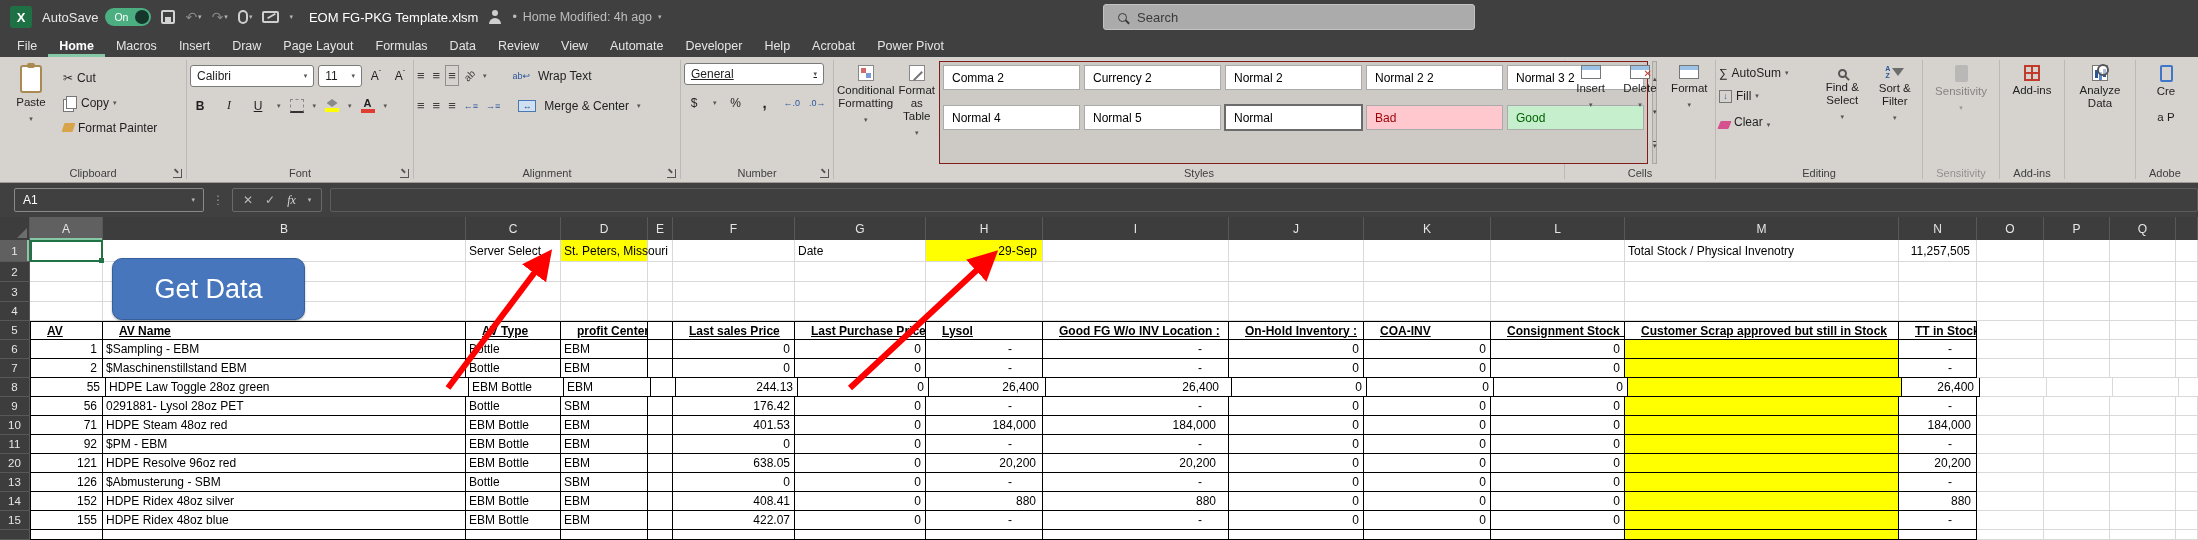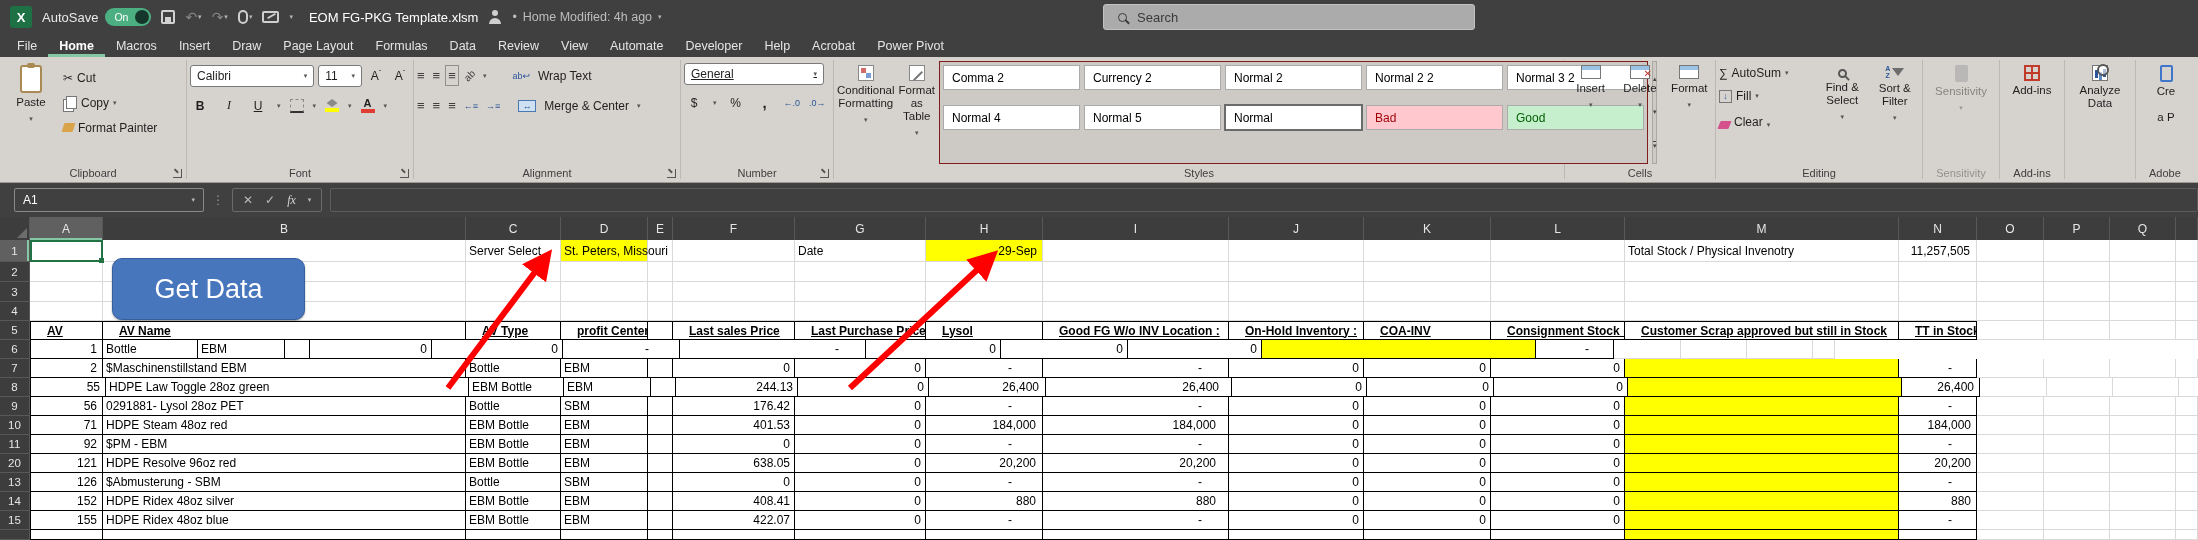--- a/index.html
+++ b/index.html
@@ -628,20 +628,21 @@
           <div class="gcell tb hdr tt" style="width: 274px;">Customer Scrap approved but still in Stock</div>
           <div class="gcell tb hdr tt" style="width: 78px;">TT in Stock :</div>
           <div class="gcell" style="width: 67px;"></div>
           <div class="gcell" style="width: 66px;"></div>
           <div class="gcell" style="width: 66px;"></div>
           <div class="gcell" style="width: 22px;"></div>
         </div>
         <div class="grow" style="height: 19px;">
           <div class="rowhead">6</div>
           <div class="gcell tb tl ar" style="width: 73px; padding-right: 5px;">1</div>
+          <div class="gcell tb" style="width: 363px;">$Sampling - EBM</div>
           <div class="gcell tb" style="width: 95px;">Bottle</div>
           <div class="gcell tb" style="width: 87px;">EBM</div>
           <div class="gcell tb" style="width: 25px;"></div>
           <div class="gcell tb ar" style="width: 122px; padding-right: 4px;">0</div>
           <div class="gcell tb ar" style="width: 131px; padding-right: 4px;">0</div>
           <div class="gcell tb ar" style="width: 117px; padding-right: 30px;">-</div>
           <div class="gcell tb ar" style="width: 186px; padding-right: 26px;">-</div>
           <div class="gcell tb ar" style="width: 135px; padding-right: 4px;">0</div>
           <div class="gcell tb ar" style="width: 127px; padding-right: 4px;">0</div>
           <div class="gcell tb ar" style="width: 134px; padding-right: 4px;">0</div>

